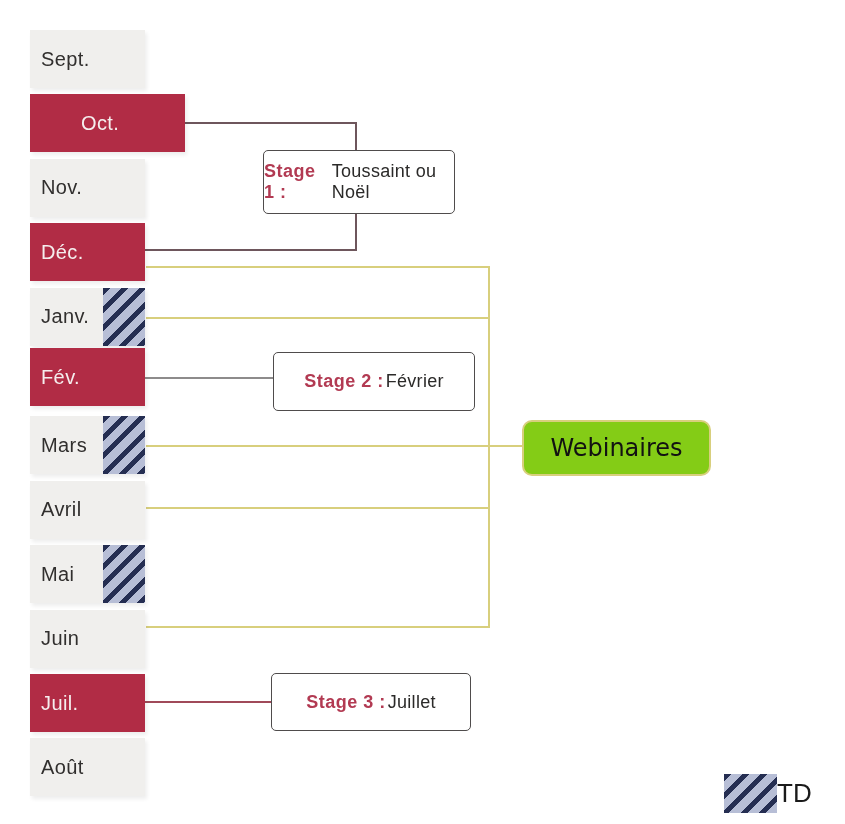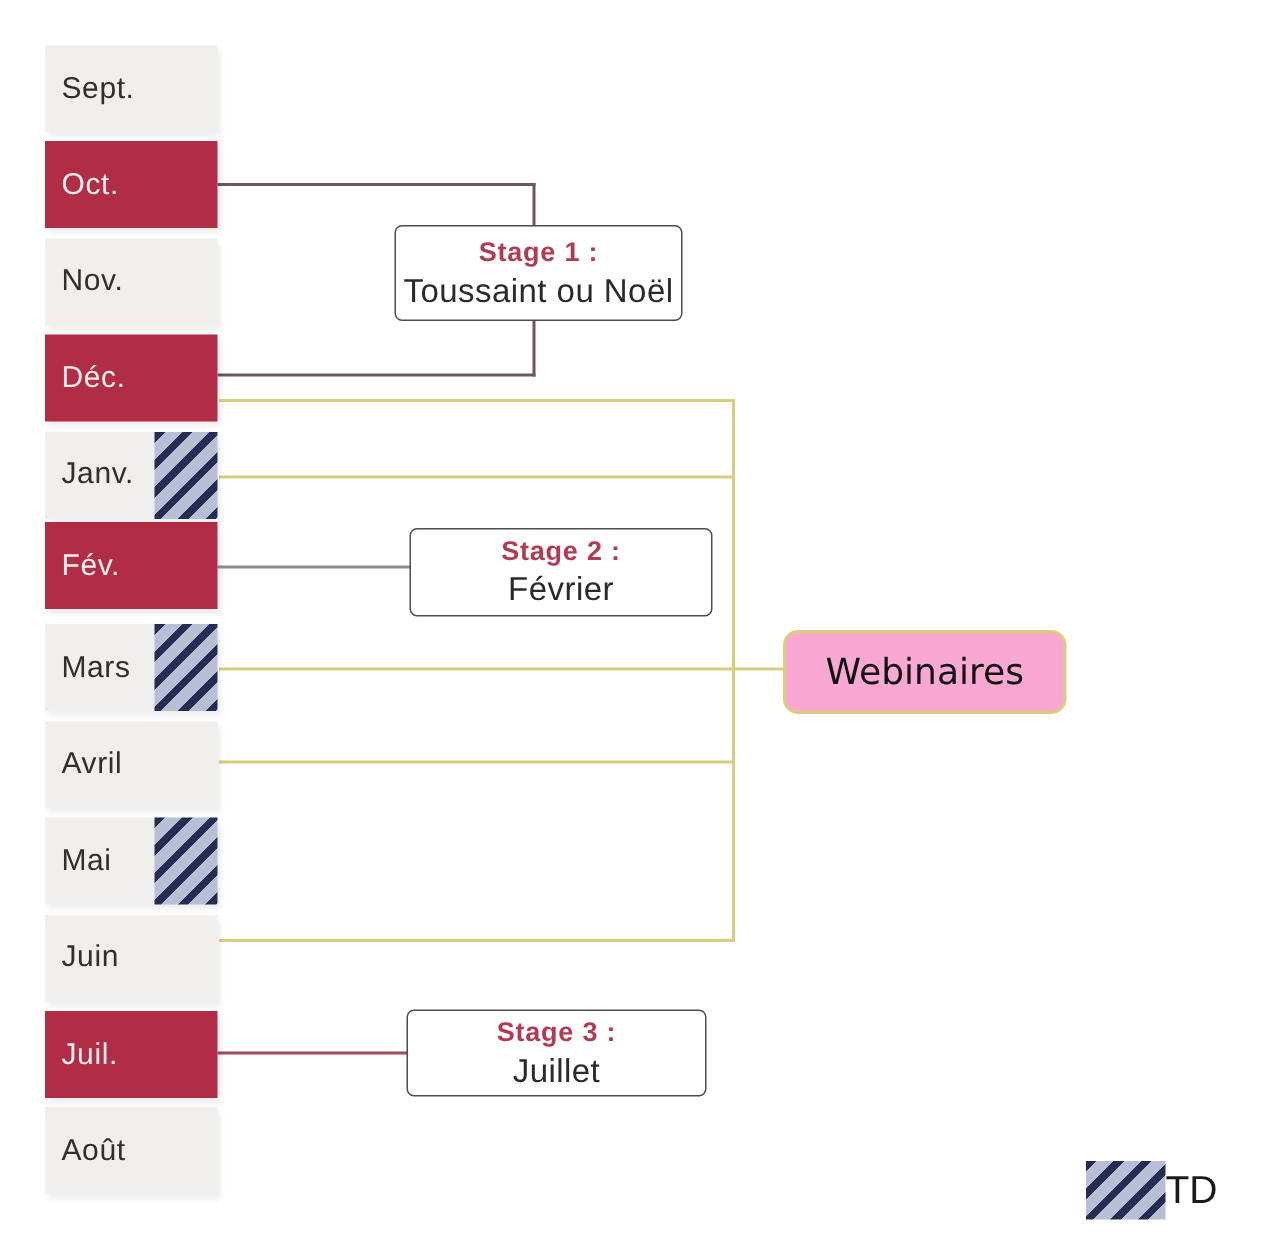--- a/index.html
+++ b/index.html
@@ -40,39 +40,39 @@
   .line.maroon{background:var(--maroon-line);}
   .line.gray{background:var(--gray-line);}
   .line.redline{background:var(--red-line);}
   .line.yellow{background:var(--yellow-line);z-index:0;}
   
   .stage-box{
     position:absolute;z-index:2;
     background:#ffffff;
     border:1.5px solid var(--stage-border);
     border-radius:5px;
-    display:flex;flex-direction:column;
+    display:flex;flex-direction:row;
     align-items:center;justify-content:center;
     gap:2px;
   }
   .stage-title{
     font-size:18px;font-weight:bold;
     color:var(--stage-title);
     letter-spacing:0.5px;
   }
   .stage-subtitle{
-    font-size:22px;
+    font-size:18px;
     color:var(--stage-text);
     letter-spacing:0.3px;
   }
   
   .webinar-box{
     position:absolute;z-index:2;
     left:522px;top:420px;width:185px;height:52px;
-    background:#f9a8d4;
+    background:#84cc16;
     border:2px solid var(--webinar-border);
     border-radius:10px;
     display:flex;align-items:center;justify-content:center;
   }
   .webinar-label{
     font-size:24px;color:#121212;
     font-family:"DejaVu Sans", sans-serif;
   }
   
   .legend{
@@ -89,21 +89,21 @@
 </style>
 </head>
 <body>
 
 <div id="canvas" style="--month-bg: #f0efed; --month-red-bg: #b12c45; --month-text: #312f2e; --month-red-text: #f5eeee; --stage-title: #b23a52; --stage-border: #4f4c4c; --stage-text: #2b2a29; --webinar-border: #d8cf7d; --yellow-line: #d8cf7d; --maroon-line: #6e565c; --gray-line: #8d8b8b; --red-line: #a04a59; --hatch-dark: #252e52; --hatch-light: #b7bed6;">
 
   <div id="month-column">
       <div class="month-row" style="top: 30px;">
         <span class="month-label">Sept.</span>
       </div>
-      <div class="month-row red" style="top: 94.4px;">
+      <div class="month-row red" style="top: 94.4px; padding-left: 40px;">
         <span class="month-label">Oct.</span>
       </div>
       <div class="month-row" style="top: 158.8px;">
         <span class="month-label">Nov.</span>
       </div>
       <div class="month-row red" style="top: 223.2px;">
         <span class="month-label">Déc.</span>
       </div>
       <div class="month-row" style="top: 287.6px;">
         <span class="month-label">Janv.</span>

